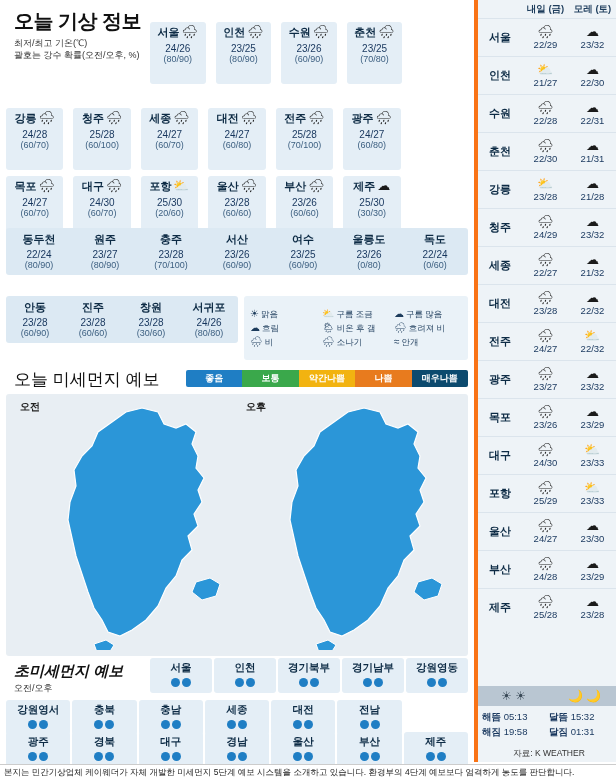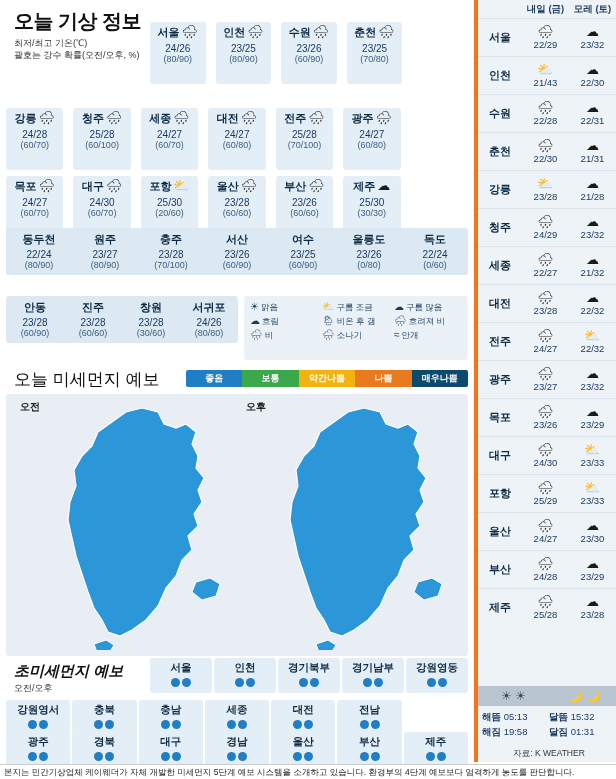--- a/index.html
+++ b/index.html
@@ -61,21 +61,21 @@
   .tbrow { display: grid; grid-template-columns: repeat(7, 1fr); }
   .tbrow.small { grid-template-columns: repeat(4, 1fr); }
   .tcell { text-align:center; padding: 4px 0 5px 0; }
   .tcell .nm { font-size: 11px; font-weight: bold; color:#0d2b45; }
   .tcell .tmp { font-size: 10px; color:#17365d; margin-top:2px;}
   .tcell .rain { font-size: 9px; color:#3c5f80; }
 
   
   .legend {
     position: absolute; left: 244px; top: 296px; width: 224px; height: 64px;
-    background: #eaf2f8; border-radius: 3px; padding: 5px 6px;
+    background: #eaf2f8; border-radius: 3px; padding: 12px 6px;
     display: grid; grid-template-columns: 1fr 1fr 1fr; gap: 2px 4px;
     align-content: start;
   }
   .lg { font-size: 8.5px; color:#1d3c5c; white-space: nowrap; line-height: 12px;}
   .lg .i { font-size: 10px; margin-right: 2px; }
 
   
   .dust-title { position:absolute; left:14px; top:368px; font-size:17px; font-weight:normal; color:#111;}
   .dustbar { position:absolute; left:186px; top:370px; width:282px; height:17px; display:flex; border-radius:2px; overflow:hidden;}
   .dustbar div { flex:1; text-align:center; font-size:9px; font-weight:bold; color:#fff; line-height:17px;}
@@ -353,21 +353,21 @@
           </div>
           <div class="rcell">
             <div class="ic">☁</div>
             <div class="tp">23/32</div>
           </div>
         </div>
         <div class="rrow">
           <div class="rcity">인천</div>
           <div class="rcell">
             <div class="ic">⛅</div>
-            <div class="tp">21/43</div>
+            <div class="tp">21/27</div>
           </div>
           <div class="rcell">
             <div class="ic">☁</div>
             <div class="tp">22/30</div>
           </div>
         </div>
         <div class="rrow">
           <div class="rcity">수원</div>
           <div class="rcell">
             <div class="ic">🌧</div>

